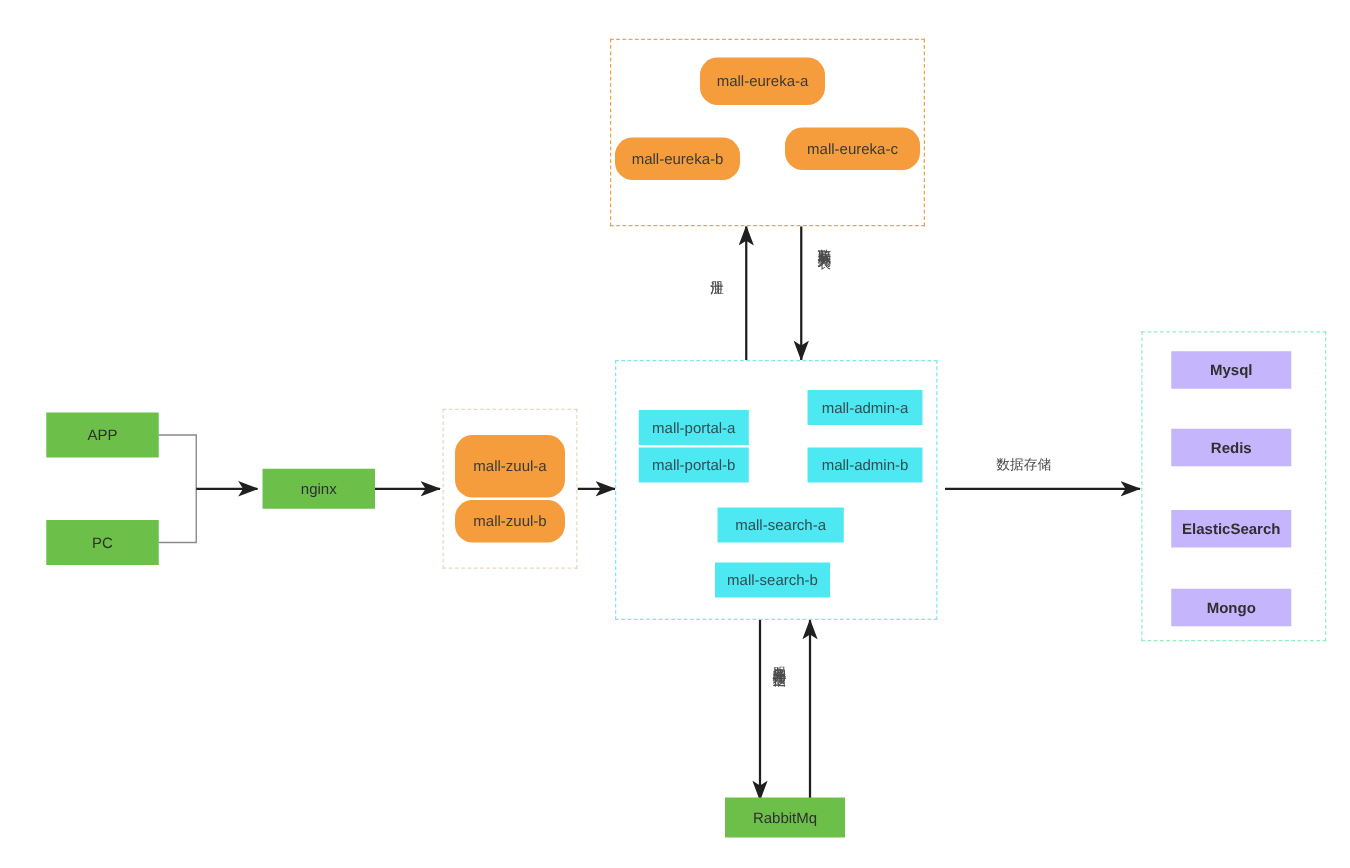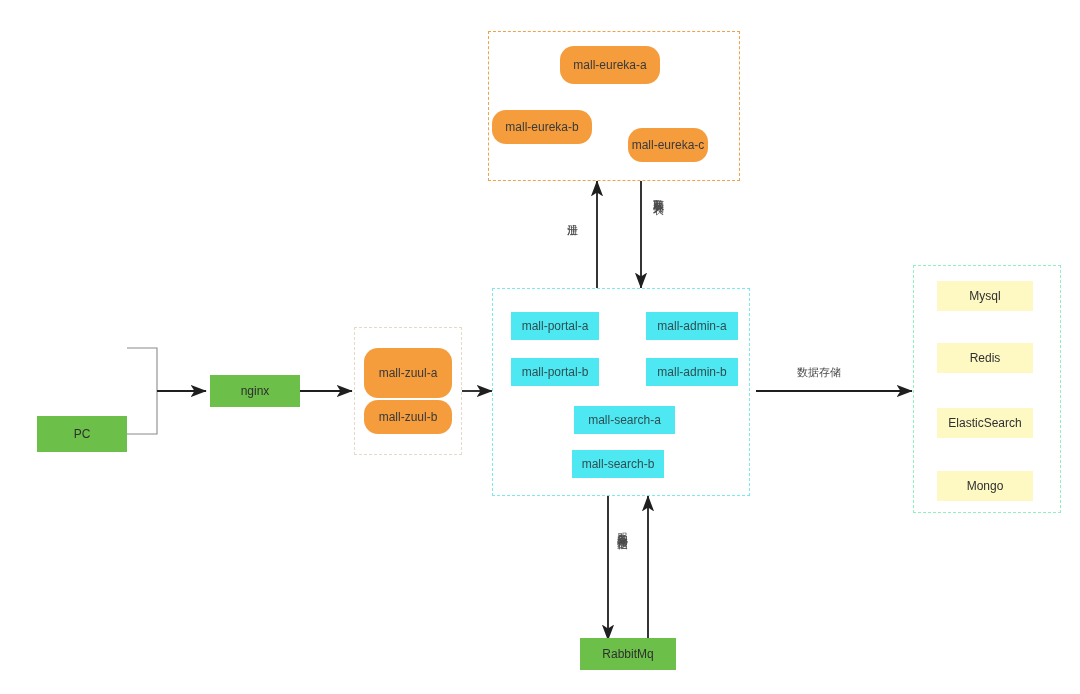--- a/index.html
+++ b/index.html
@@ -32,21 +32,21 @@
     background:#ffffff;
   }
   .group-eureka{ border:1px dashed #f0a24a; }
   .group-zuul{ border:1px dashed #e6d9c6; }
   .group-services{ border:1px dashed #7fe8ef; }
   .group-data{ border:1px dashed #8ff0c2; }
 
   .n-orange{ background:#f59c3c; color:#3a3a3a;border-radius:14px; }
   .n-green{ background:#6cc04a; color:#2f2f2f; }
   .n-cyan{ background:#4ee8f2; color:#2f4f52; }
-  .n-springgreen{ background:#fef9c3; color:#2f2f2f; }
+  .n-springgreen{ background:#c4b5fd; color:#2f2f2f;font-weight:bold; }
 
   svg.layer{
     position:absolute;
     left:0; top:0;
     width:1080px; height:694px;
     pointer-events:none;
   }
   .edge-label{
     position:absolute;
     font-size:11px;
@@ -95,20 +95,23 @@
 
     <line x1="641" y1="181" x2="641" y2="288" stroke="#1f1f1f" stroke-width="1.8" marker-end="url(#ah)"></line>
 
     <line x1="756" y1="391" x2="912" y2="391" stroke="#1f1f1f" stroke-width="1.8" marker-end="url(#ah)"></line>
 
     <line x1="608" y1="496" x2="608" y2="640" stroke="#1f1f1f" stroke-width="1.8" marker-end="url(#ah)"></line>
 
     <line x1="648" y1="640" x2="648" y2="496" stroke="#1f1f1f" stroke-width="1.8" marker-end="url(#ah)"></line>
   </svg>
 
+  <div class="box n-green" style="left:37px;top:330px;width:90px;height:36px;">
+    <span>APP</span>
+  </div>
 
   <div class="box n-green" style="left:37px;top:416px;width:90px;height:36px;">
     <span>PC</span>
   </div>
 
   <div class="box n-green" style="left:210px;top:375px;width:90px;height:32px;">
     <span>nginx</span>
   </div>
 
   <div class="group group-zuul" style="left:354px;top:327px;width:108px;height:128px;"></div>
@@ -119,27 +122,27 @@
     <span>mall-zuul-b</span>
   </div>
 
   <div class="group group-eureka" style="left:488px;top:31px;width:252px;height:150px;"></div>
   <div class="box n-orange" style="left:560px;top:46px;width:100px;height:38px;">
     <span>mall-eureka-a</span>
   </div>
   <div class="box n-orange" style="left:492px;top:110px;width:100px;height:34px;">
     <span>mall-eureka-b</span>
   </div>
-  <div class="box n-orange" style="left:628px;top:128px;width:80px;height:34px;">
+  <div class="box n-orange" style="left:628px;top:102px;width:108px;height:34px;">
     <span>mall-eureka-c</span>
   </div>
 
   <div class="group group-services" style="left:492px;top:288px;width:258px;height:208px;"></div>
 
-  <div class="box n-cyan" style="left:511px;top:312px;width:88px;height:28px;">
+  <div class="box n-cyan" style="left:511px;top:328px;width:88px;height:28px;">
     <span>mall-portal-a</span>
   </div>
   <div class="box n-cyan" style="left:511px;top:358px;width:88px;height:28px;">
     <span>mall-portal-b</span>
   </div>
   <div class="box n-cyan" style="left:646px;top:312px;width:92px;height:28px;">
     <span>mall-admin-a</span>
   </div>
   <div class="box n-cyan" style="left:646px;top:358px;width:92px;height:28px;">
     <span>mall-admin-b</span>

